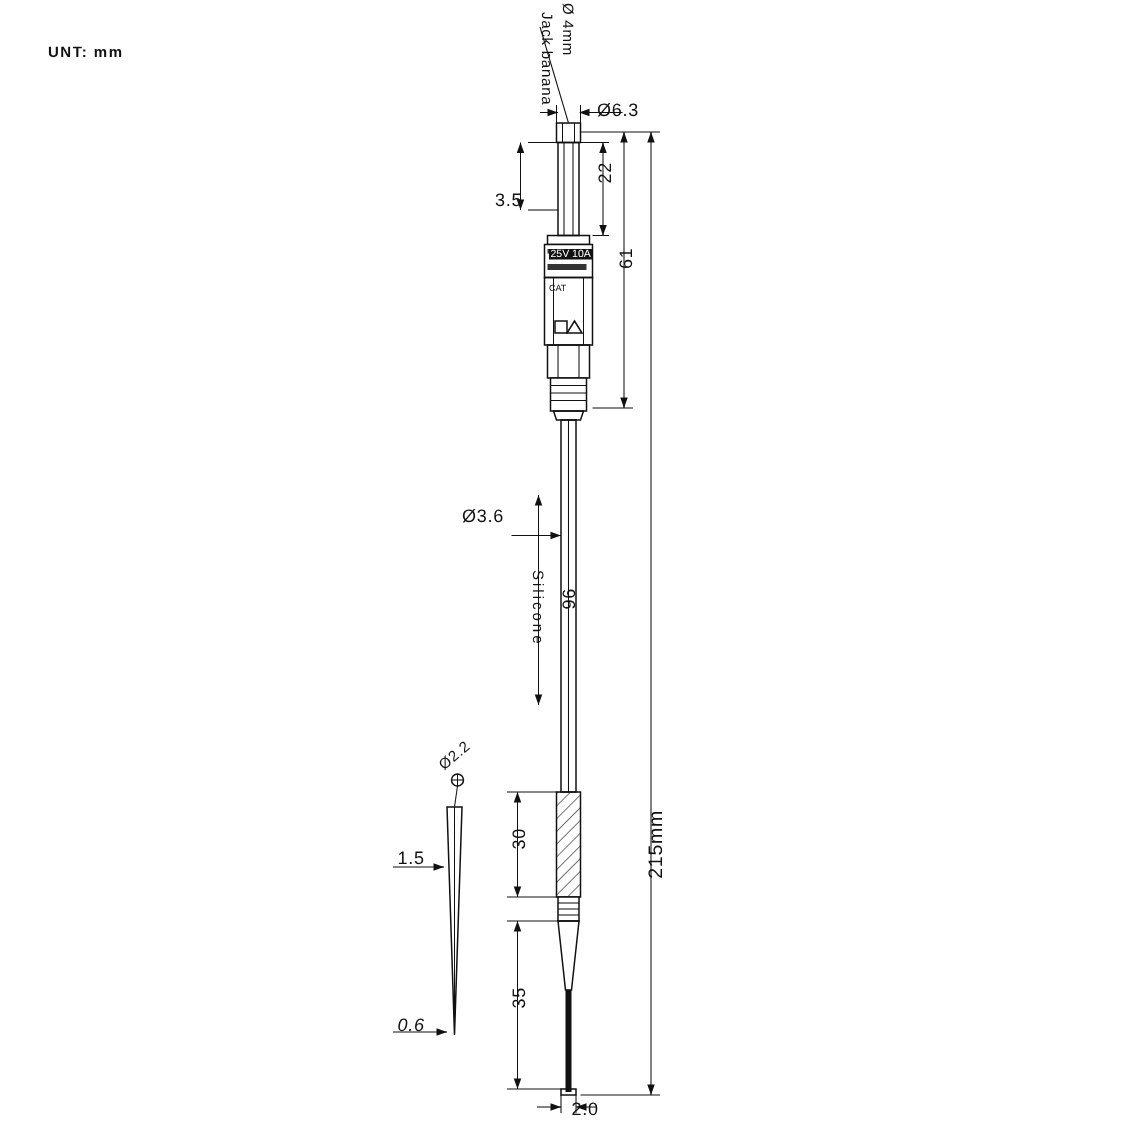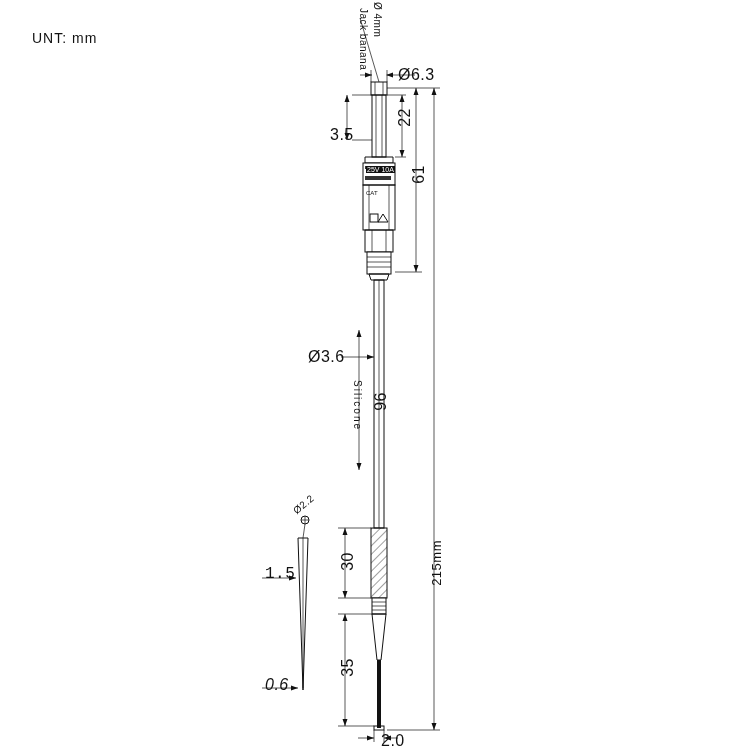--- a/index.html
+++ b/index.html
@@ -5,25 +5,25 @@
   html,body{margin:0;padding:0;}
   body{
     width:750px;height:750px;
     background:#ffffff;
     font-family:"Liberation Sans", sans-serif;
     color:#111;
     position:relative;
     overflow:hidden;
   }
   .stage{position:absolute;left:0;top:0;width:750px;height:750px;}
-  .lbl{position:absolute;font-size:16px;color:#111;white-space:nowrap;letter-spacing:0.5px;}
+  .lbl{position:absolute;font-size:12px;color:#111;white-space:nowrap;letter-spacing:0.5px;}
   .lbl.small{font-size:10px;}
   .vert{writing-mode:vertical-rl;text-orientation:mixed;transform:rotate(180deg);}
   .vert-up{writing-mode:vertical-rl;text-orientation:mixed;}
-  .unit{position:absolute;left:32px;top:30px;font-size:14px;font-weight:normal;letter-spacing:1px;text-align:center;}
+  .unit{position:absolute;left:32px;top:30px;font-size:10px;font-weight:bold;letter-spacing:1px;text-align:center;}
   svg{position:absolute;left:0;top:0;}
   .stroke{stroke:#111;fill:none;stroke-width:1;}
   .thin{stroke:#111;fill:none;stroke-width:0.7;}
   .fillblk{fill:#111;stroke:none;}
   .fillwht{fill:#ffffff;stroke:#111;stroke-width:1;}
   .hatch{fill:url(#hatchpat);stroke:#111;stroke-width:1;}
 </style>
 </head>
 <body>
 
@@ -169,28 +169,28 @@
 
   <div class="lbl small vert-up" style="left:358px;top:8px;height:56px;">Jack banana</div>
   <div class="lbl small vert-up" style="left:372px;top:2px;height:46px;">Ø 4mm</div>
 
   <div class="lbl" style="left:398px;top:66px;">Ø6.3</div>
   <div class="lbl" style="left:330px;top:126px;">3.5</div>
 
   <div class="lbl vert" style="left:396px;top:108px;">22</div>
   <div class="lbl vert" style="left:410px;top:165px;">61</div>
 
-  <div class="lbl" style="left:308px;top:348px;">Ø3.6</div>
+  <div class="lbl" style="left:308px;top:337px;">Ø3.6</div>
   <div class="lbl small vert-up" style="left:352px;top:380px;height:62px;letter-spacing:2px;">Silicone</div>
   <div class="lbl vert" style="left:372px;top:392px;">96</div>
 
   <div class="lbl vert" style="left:429px;top:540px;font-size:13px;">215mm</div>
 
   <div class="lbl small" style="left:298px;top:505px;transform:rotate(-40deg);transform-origin:left bottom;">Ø2.2</div>
-  <div class="lbl" style="left:265px;top:565px;font-family:Liberation Mono, monospace;">1.5</div>
+  <div class="lbl" style="left:265px;top:565px;">1.5</div>
   <div class="lbl" style="left:265px;top:676px;font-style:italic;">0.6</div>
 
   <div class="lbl vert" style="left:339px;top:552px;">30</div>
   <div class="lbl vert" style="left:339px;top:658px;">35</div>
   <div class="lbl" style="left:337px;top:732px;margin-left:44px;">2.0</div>
 
   <div class="lbl" style="left:366px;top:166px;font-size:7px;letter-spacing:0;color:#fff;background:#111;padding:0 1px;">25V 10A</div>
   <div class="lbl" style="left:366px;top:190px;font-size:6px;letter-spacing:0;">CAT</div>
 
 </div>

